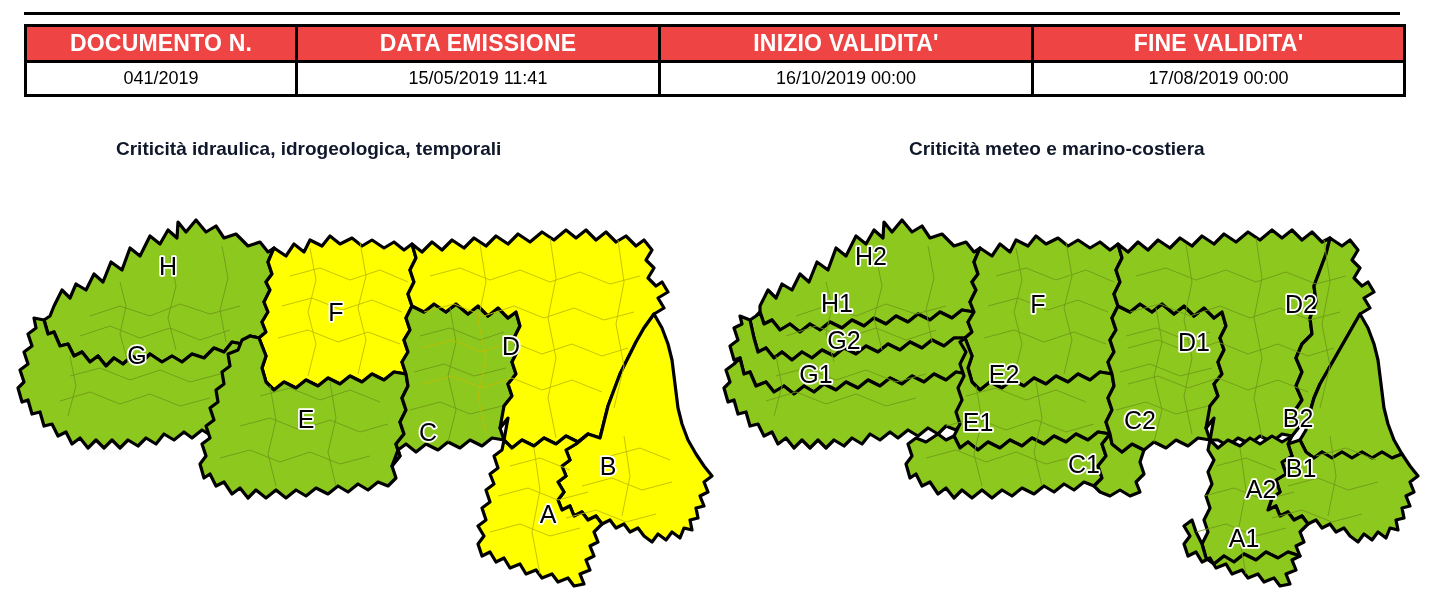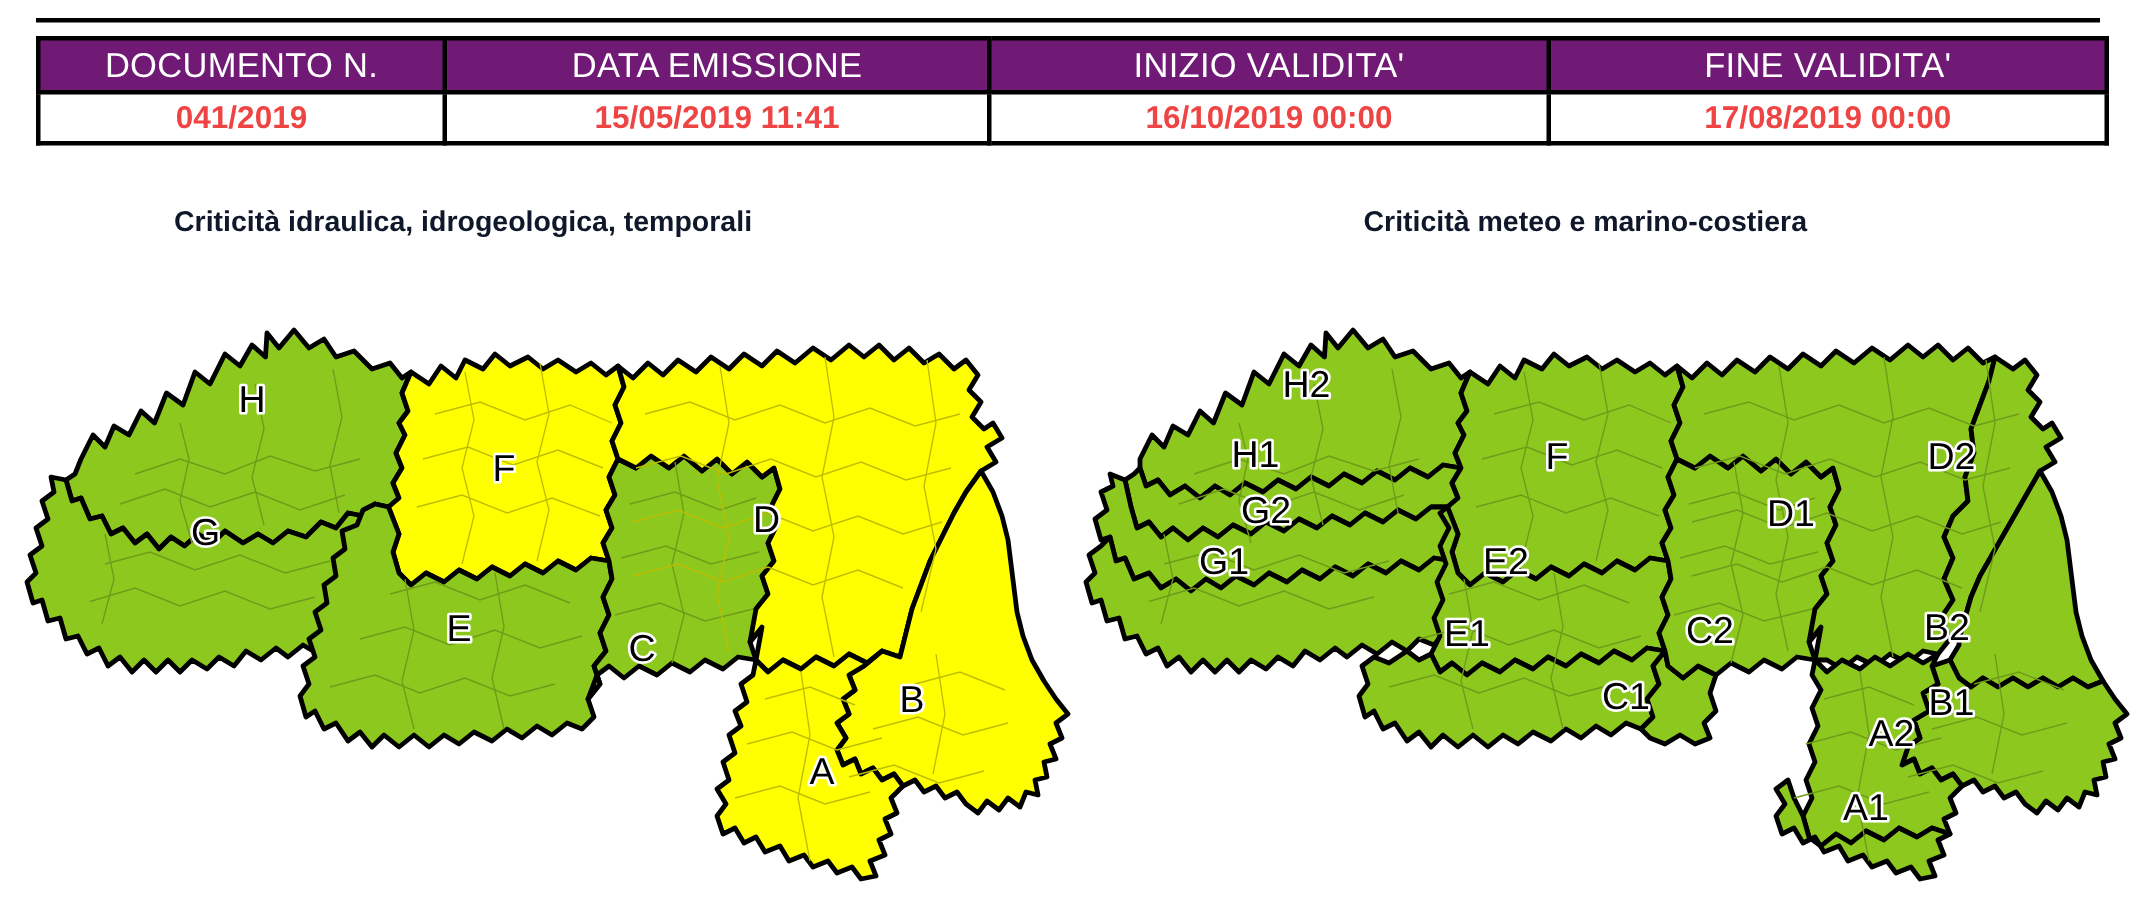--- a/index.html
+++ b/index.html
@@ -21,31 +21,31 @@
     table-layout:fixed;
   }
   .doc-table th,.doc-table td{
     border:3px solid #000;
     text-align:center;
     padding:0;
     height:33px;
     vertical-align:middle;
   }
   .doc-table th{
-    background:#701a75;
+    background:#ef4444;
     color:#ffffff;
     font-size:23px;
-    font-weight:normal;
+    font-weight:bold;
     letter-spacing:.2px;
   }
   .doc-table td{
     background:#ffffff;
-    color:#ef4444;
-    font-size:21px;
-    font-weight:bold;
+    color:#000000;
+    font-size:18px;
+    font-weight:normal;
     height:31px;
   }
   .col-1{width:271px;}
   .col-2{width:363px;}
   .col-3{width:373px;}
   .col-4{width:372px;}
 
   
   .panel-title{
     position:absolute;

